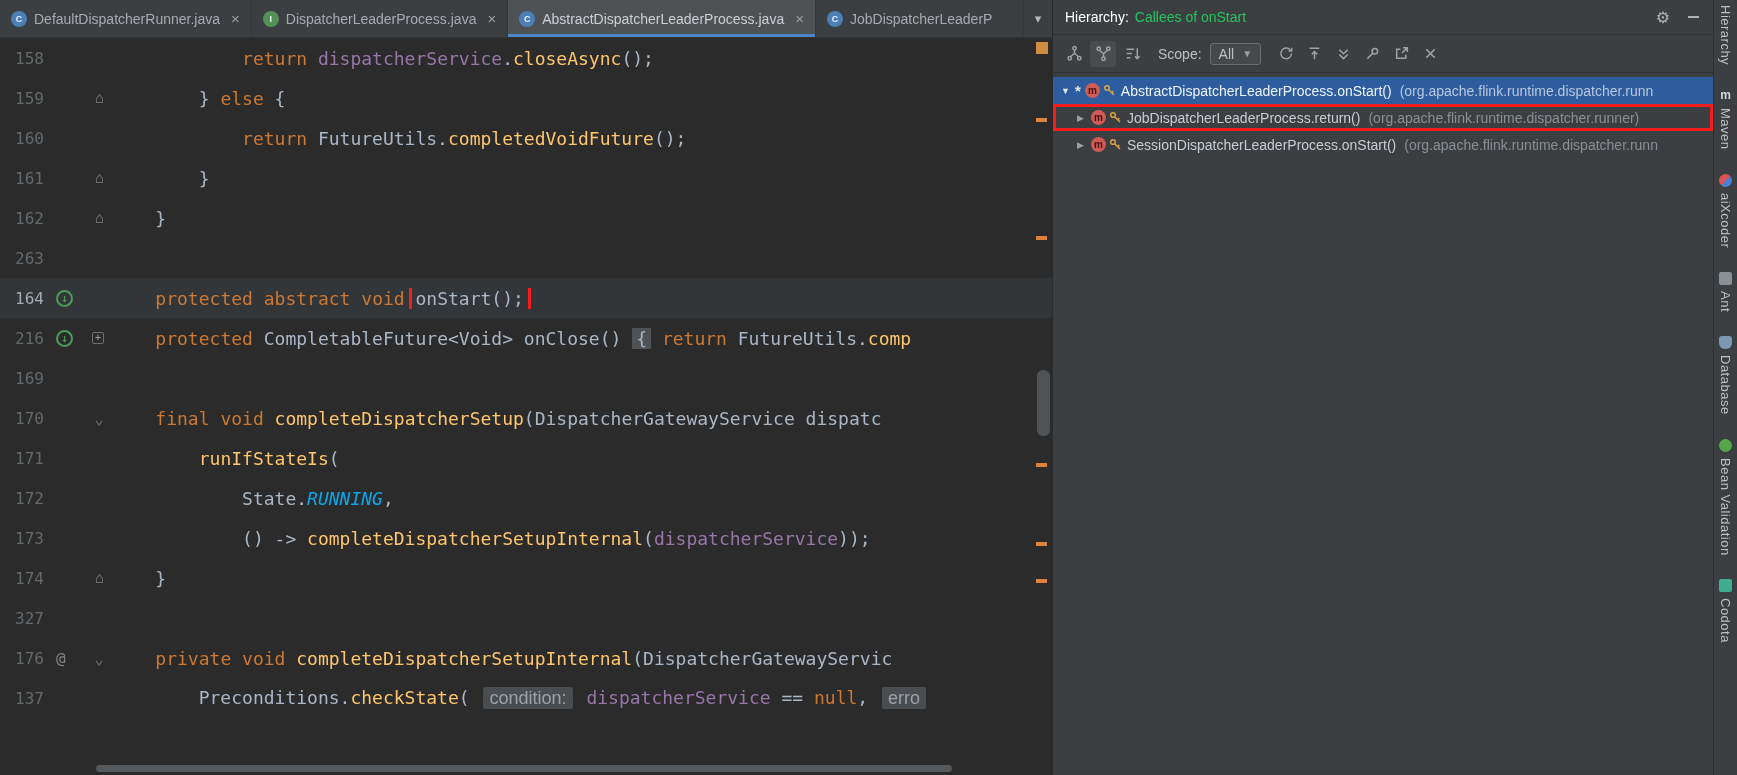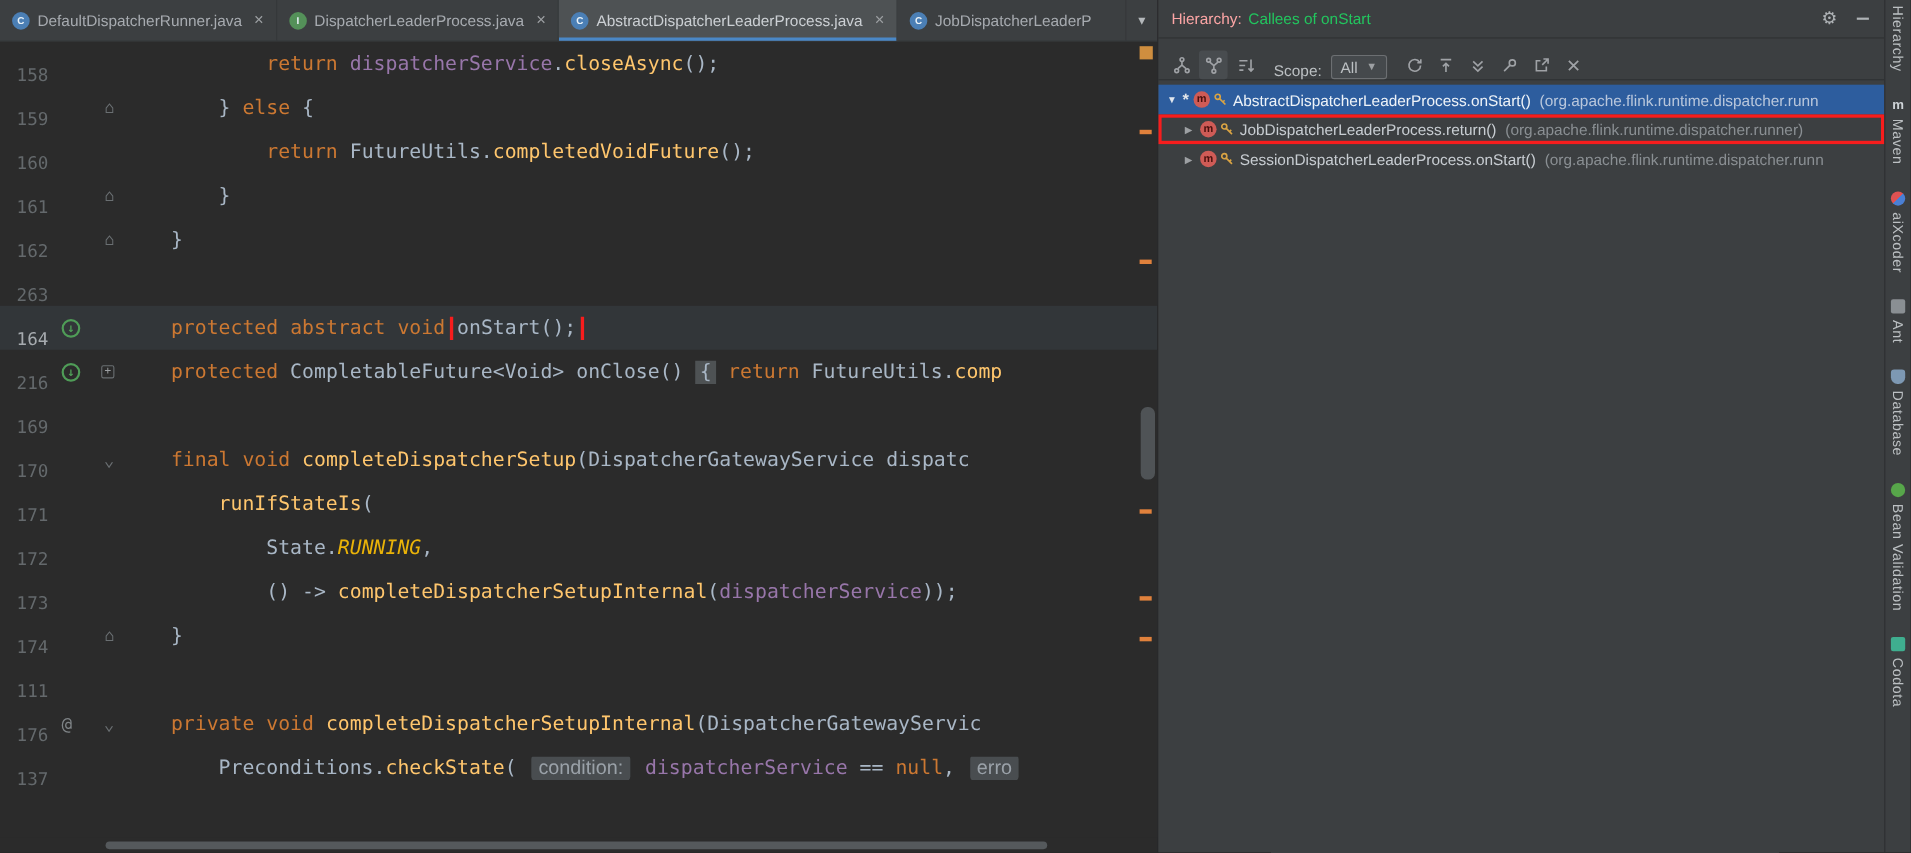--- a/index.html
+++ b/index.html
@@ -15,57 +15,57 @@
   .tab.cut{flex:1;min-width:0;overflow:hidden}
   .ficon{width:16px;height:16px;flex:none;border-radius:50%;font:bold 9px/16px "Liberation Sans",sans-serif;text-align:center;color:#eaf2f8}
   .ficon.class{background:#4b7fb5}
   .ficon.interface{background:#549159}
   .tclose{color:#9da0a3;font-size:15px;margin-left:4px}
   .tab-overflow{width:28px;display:flex;align-items:center;justify-content:center;color:#b4b8bb;font-size:13px}
 
   .editor-body{position:relative;flex:1;overflow:hidden;font-family:"DejaVu Sans Mono",monospace;font-size:18px}
   .line{display:flex;height:40px;align-items:center;overflow:hidden}
   .line.current{background:#323639}
-  .gutter{width:112px;flex:none;display:flex;align-items:flex-end;height:100%}
+  .gutter{width:112px;flex:none;display:flex;align-items:center;height:100%}
   .lnum{width:44px;flex:none;text-align:right;color:#64696c;font-size:16px}
   .lnum.cur{color:#a6abaf}
   .gicons{flex:1;display:flex;align-items:center;padding-left:12px;height:100%}
   .gi{flex:none}
   .gr{margin-left:auto;margin-right:8px}
   .g-impl{width:17px;height:17px;border-radius:50%;border:2px solid #4f9c57;color:#4f9c57;font-size:11px;line-height:13px;text-align:center;font-weight:bold}
   .g-at{color:#7f8487;font-size:16px}
   .g-foldend{color:#6a6f72;font-size:15px}
   .g-folddown{color:#6a6f72;font-size:16px}
   .g-foldplus{width:12px;height:12px;border:1px solid #6a6f72;border-radius:2px;color:#9da0a3;font-size:10px;line-height:10px;text-align:center}
   .codeline{white-space:pre;color:#a9b7c6;flex:1;min-width:0;overflow:hidden}
   .tok-pln{color:#a9b7c6}
   .tok-kw{color:#cc7832}
   .tok-mth{color:#ffc66d}
   .tok-fld{color:#9876aa}
-  .tok-cst{color:#eab308;font-style:italic}
+  .tok-cst{color:#0ea5e9;font-style:italic}
   .tok-hint{background:#494d50;color:#9aa1a8;border-radius:4px;padding:2px 6px;margin:0 3px;font-family:"Liberation Sans",sans-serif;font-size:18px}
   .tok-fold{background:#4e5254;border-radius:2px;padding:2px 4px;color:#a9b7c6}
   .tok-boxed{color:#a9b7c6;outline:3px solid #f71d1d;outline-offset:4px}
 
   .stripe{position:absolute;background:#e0813c;z-index:3}
   .stripe.ind{top:4px;right:4px;width:12px;height:12px;background:#cf8e3f}
   .stripe.mark{right:5px;width:11px;height:4px}
   .vthumb{position:absolute;right:2px;width:13px;height:66px;background:#565b5e;border-radius:6px;opacity:.85;z-index:2}
   .hscroll{position:absolute;left:0;right:0;bottom:0;height:14px;background:#2b2b2b}
   .hthumb{position:absolute;left:96px;right:100px;bottom:3px;height:7px;background:#55595c;border-radius:4px}
 
   
   .hier-pane{flex:1;min-width:0;background:#3c3f41;display:flex;flex-direction:column}
   .h-header{height:35px;flex:none;display:flex;align-items:center;gap:6px;padding:0 8px 0 12px;border-bottom:1px solid #2f3133;font-size:14px}
-  .h-title-label{color:#fca5a5}
+  .h-title-label{color:#ffffff}
   .h-title-value{color:#22c55e}
   .h-spacer{flex:1}
   .hbtn{width:24px;height:24px;display:flex;align-items:center;justify-content:center;color:#afb3b6;font-size:16px}
   .minbar{width:11px;height:2px;background:#afb3b6}
-  .h-toolbar{height:38px;flex:none;display:flex;align-items:flex-end;gap:3px;padding:0 8px;border-bottom:1px solid #2f3133}
+  .h-toolbar{height:38px;flex:none;display:flex;align-items:center;gap:3px;padding:0 8px;border-bottom:1px solid #2f3133}
   .tbtn{width:26px;height:26px;display:flex;align-items:center;justify-content:center;border-radius:3px}
   .tbtn.pressed{background:#484c4f}
   .scope-label{color:#bcc0c3;font-size:14px;margin:0 5px 0 10px}
   .combo{display:flex;align-items:center;gap:8px;background:#45494c;border:1px solid #6c6f72;border-radius:3px;padding:2px 8px;color:#bcc0c3;font-size:14px;margin-right:8px}
   .combo .arrow{font-size:10px;color:#9da0a3}
   .h-tree{flex:1;padding-top:4px;overflow:hidden}
   .trow{position:relative;display:flex;align-items:center;height:27px;padding:0 6px 0 8px;white-space:nowrap;overflow:hidden;font-size:14px}
   .trow.child{padding-left:24px}
   .trow.selected{background:#2d5d9e}
   .trow.annotated{outline:3px solid #f71d1d;outline-offset:-3px;z-index:2}
@@ -231,21 +231,21 @@
             <span class="gutter">
               <span class="lnum">174</span>
               <span class="gicons">
                 <span class="gi g-foldend gr">⌂</span>
               </span>
             </span>
             <span class="codeline"><span class="tok-pln">    }</span></span>
           </div>
           <div class="line">
             <span class="gutter">
-              <span class="lnum">111</span>
+              <span class="lnum">327</span>
               <span class="gicons"></span>
             </span>
             <span class="codeline"></span>
           </div>
           <div class="line">
             <span class="gutter">
               <span class="lnum">176</span>
               <span class="gicons">
                 <span class="gi g-at">@</span>
                 <span class="gi g-folddown gr">⌄</span>

